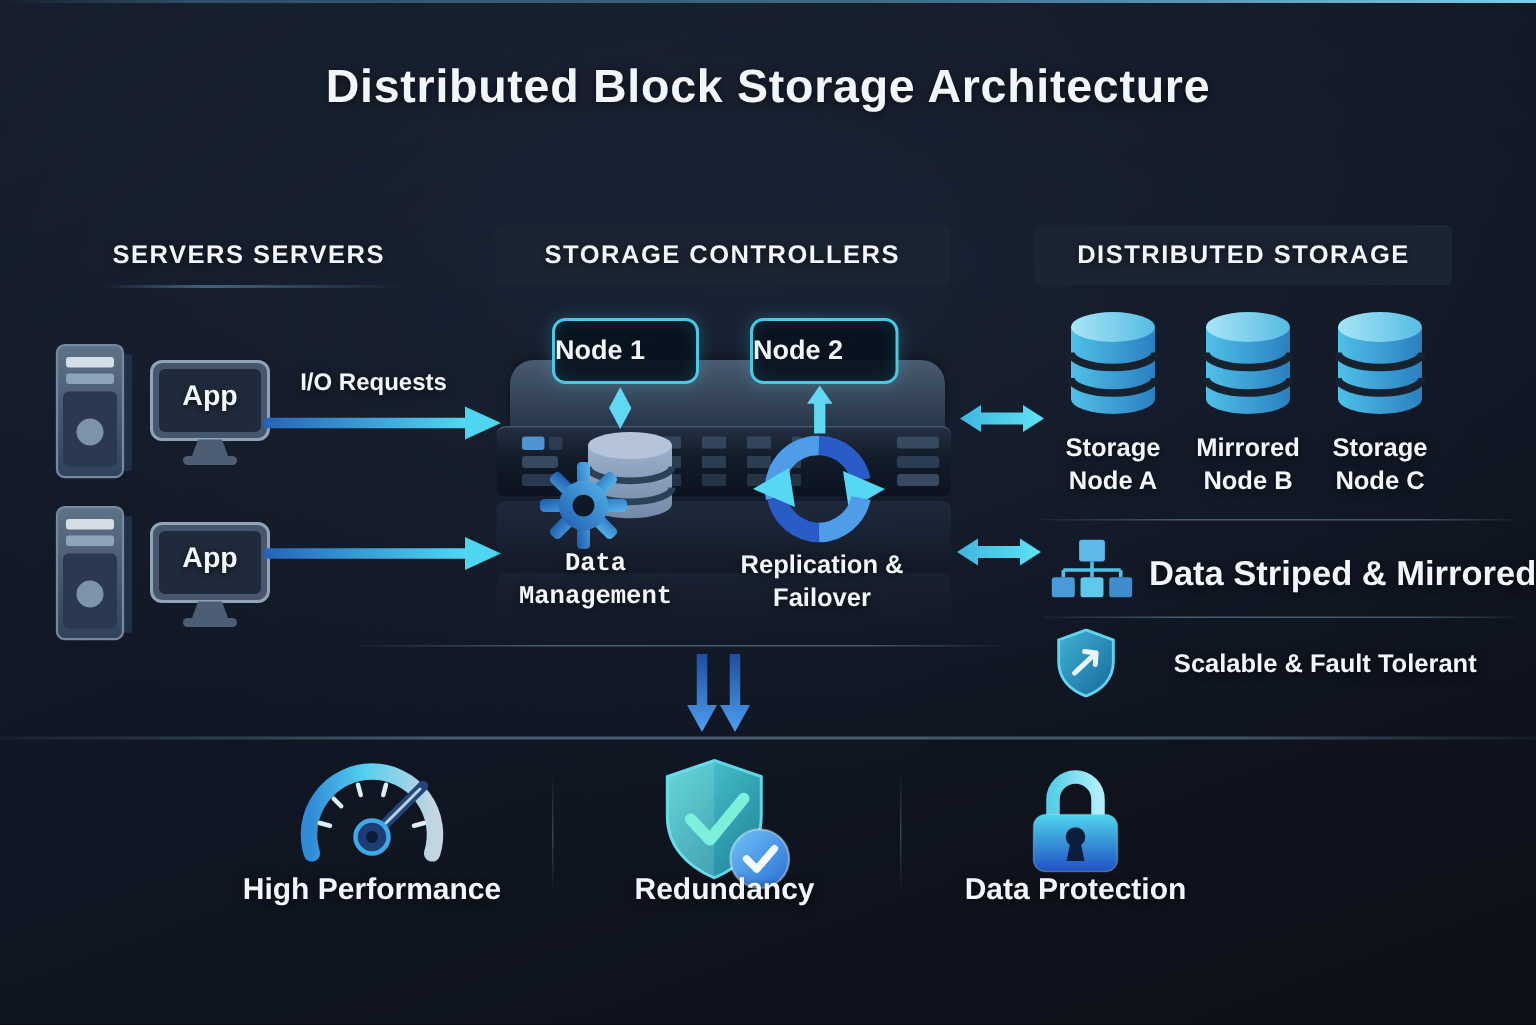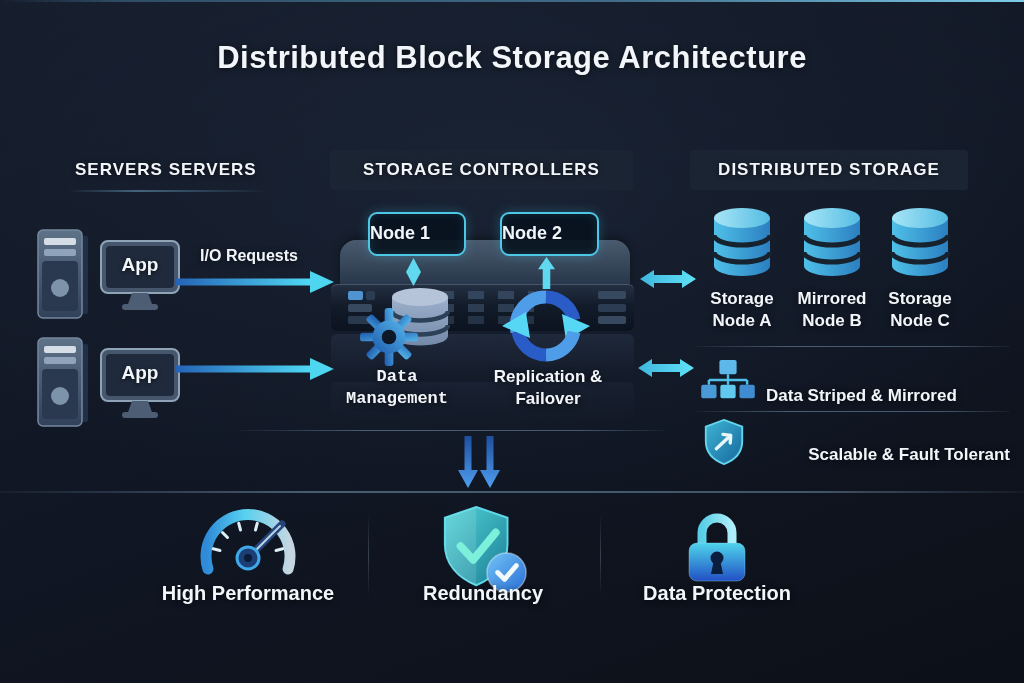--- a/index.html
+++ b/index.html
@@ -242,29 +242,29 @@
 
   <div class="divline" style="left:695px;top:346px;width:315px;"></div>
 
   <svg class="abs" style="left:700px;top:358px;" width="56" height="44" viewBox="0 0 56 46">
     <path d="M28 17 V23 M8 23 H48 M8 23 V28 M28 23 V28 M48 23 V28" stroke="#4fc0e8" stroke-width="2.5" fill="none"></path>
     <rect x="19" y="2" width="18" height="15" rx="2" fill="#5fb8ea"></rect>
     <rect x="0" y="28" width="16" height="14" rx="2" fill="#4a9ad8"></rect>
     <rect x="20" y="28" width="16" height="14" rx="2" fill="#5fc8ec"></rect>
     <rect x="40" y="28" width="16" height="14" rx="2" fill="#3f8cd0"></rect>
   </svg>
-  <div class="lbl" style="left:766px;top:368px;width:244px;font-size:17px;text-align:left;white-space:nowrap;margin-top:17px;">Data Striped &amp; Mirrored</div>
+  <div class="lbl" style="left:766px;top:368px;width:244px;font-size:23px;text-align:left;white-space:nowrap;">Data Striped &amp; Mirrored</div>
 
   <div class="divline" style="left:695px;top:411px;width:315px;"></div>
 
   <svg class="abs" style="left:702px;top:419px;" width="44" height="46" viewBox="0 0 44 48">
     <path d="M22 1 L41 8 V23 C41 35 33 43 22 47 C11 43 3 35 3 23 V8 Z" fill="url(#gShield)" stroke="#62d4ec" stroke-width="2"></path>
     <path d="M14 31 L29 17 M21 16 L29 17 L28.5 25" stroke="#e8f6fa" stroke-width="3.5" fill="none" stroke-linecap="round" stroke-linejoin="round"></path>
   </svg>
-  <div class="lbl" style="left:757px;top:432px;width:253px;font-size:17px;text-align:right;white-space:nowrap;margin-top:12px;">Scalable &amp; Fault Tolerant</div>
+  <div class="lbl" style="left:757px;top:432px;width:253px;font-size:17px;text-align:center;white-space:nowrap;">Scalable &amp; Fault Tolerant</div>
 
   <div class="divline" style="left:240px;top:430px;width:425px;"></div>
   <div class="divline" style="left:0;top:491px;width:1024px;height:2px;"></div>
   <svg class="abs" style="left:455px;top:436px;" width="48" height="54" viewBox="0 0 48 54">
     <polygon id="dwnArrow" points="9.5,0 16.5,0 16.5,34 23,34 13,52 3,34 9.5,34" fill="url(#gDown)"></polygon>
     <use href="#dwnArrow" x="22"></use>
   </svg>
 
   <div class="vdiv" style="left:368px;top:513px;height:84px;"></div>
   <div class="vdiv" style="left:600px;top:513px;height:84px;"></div>

